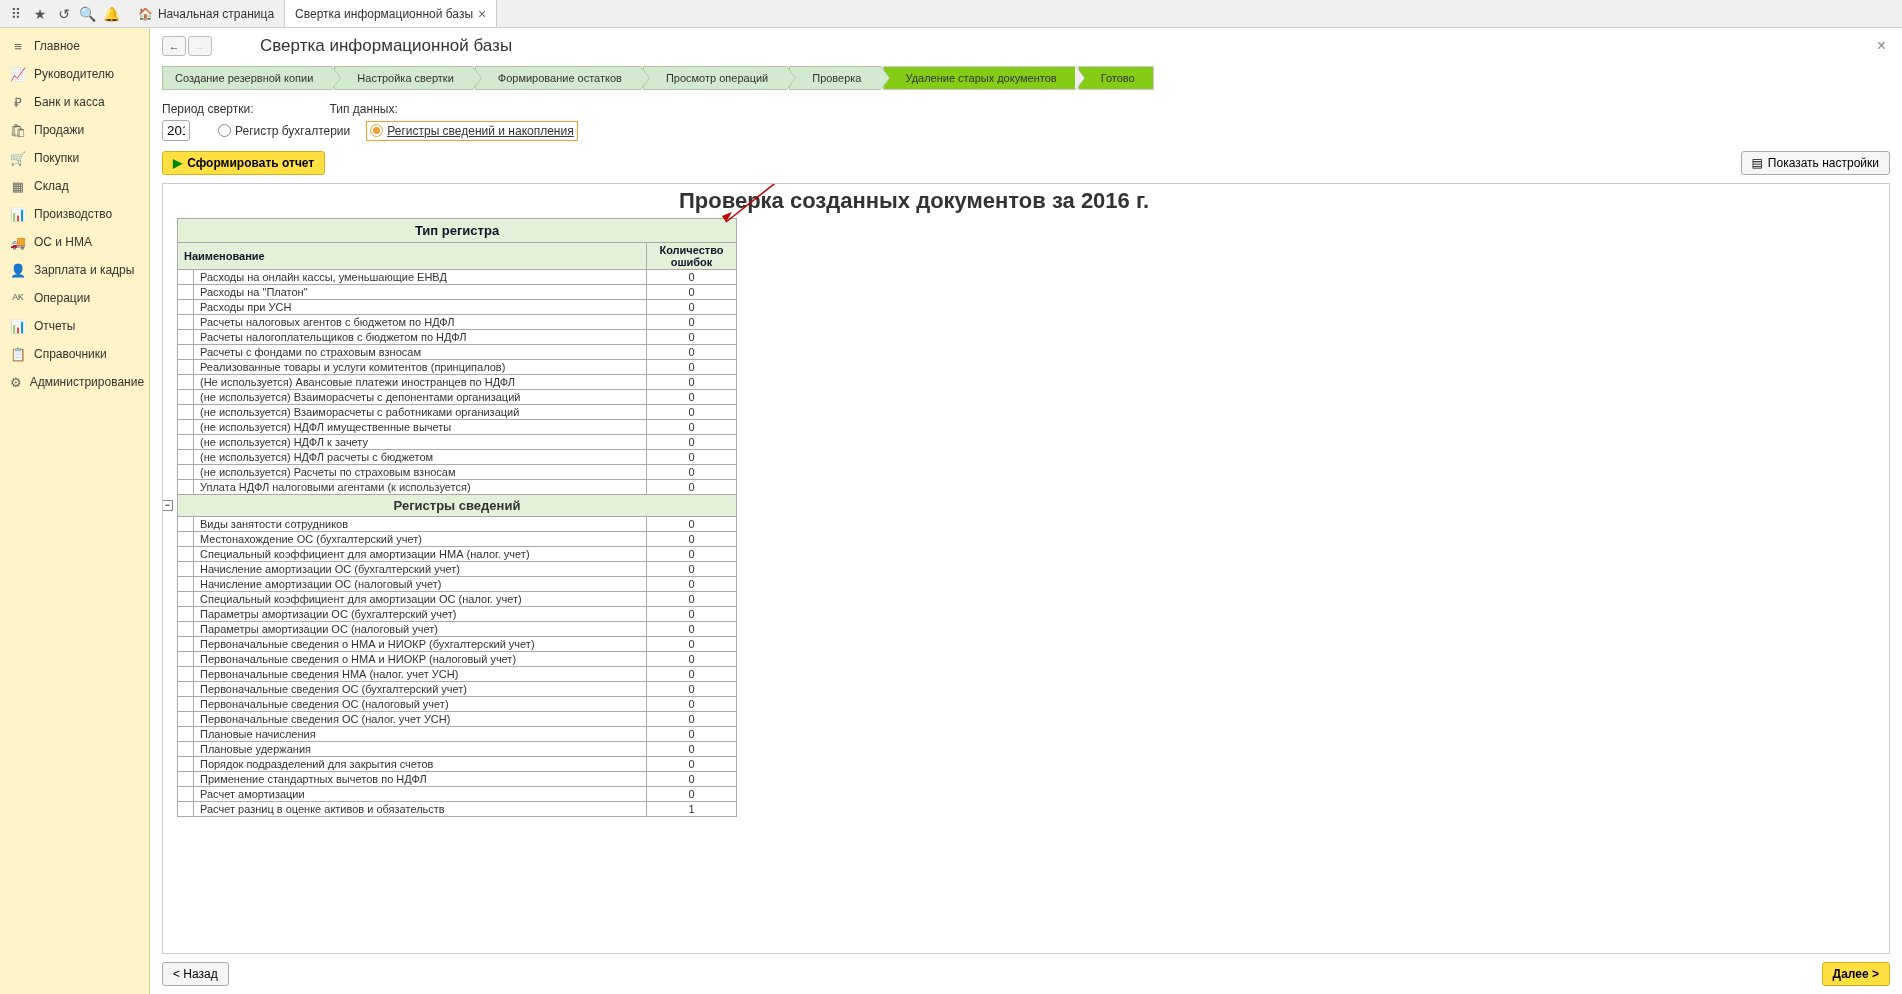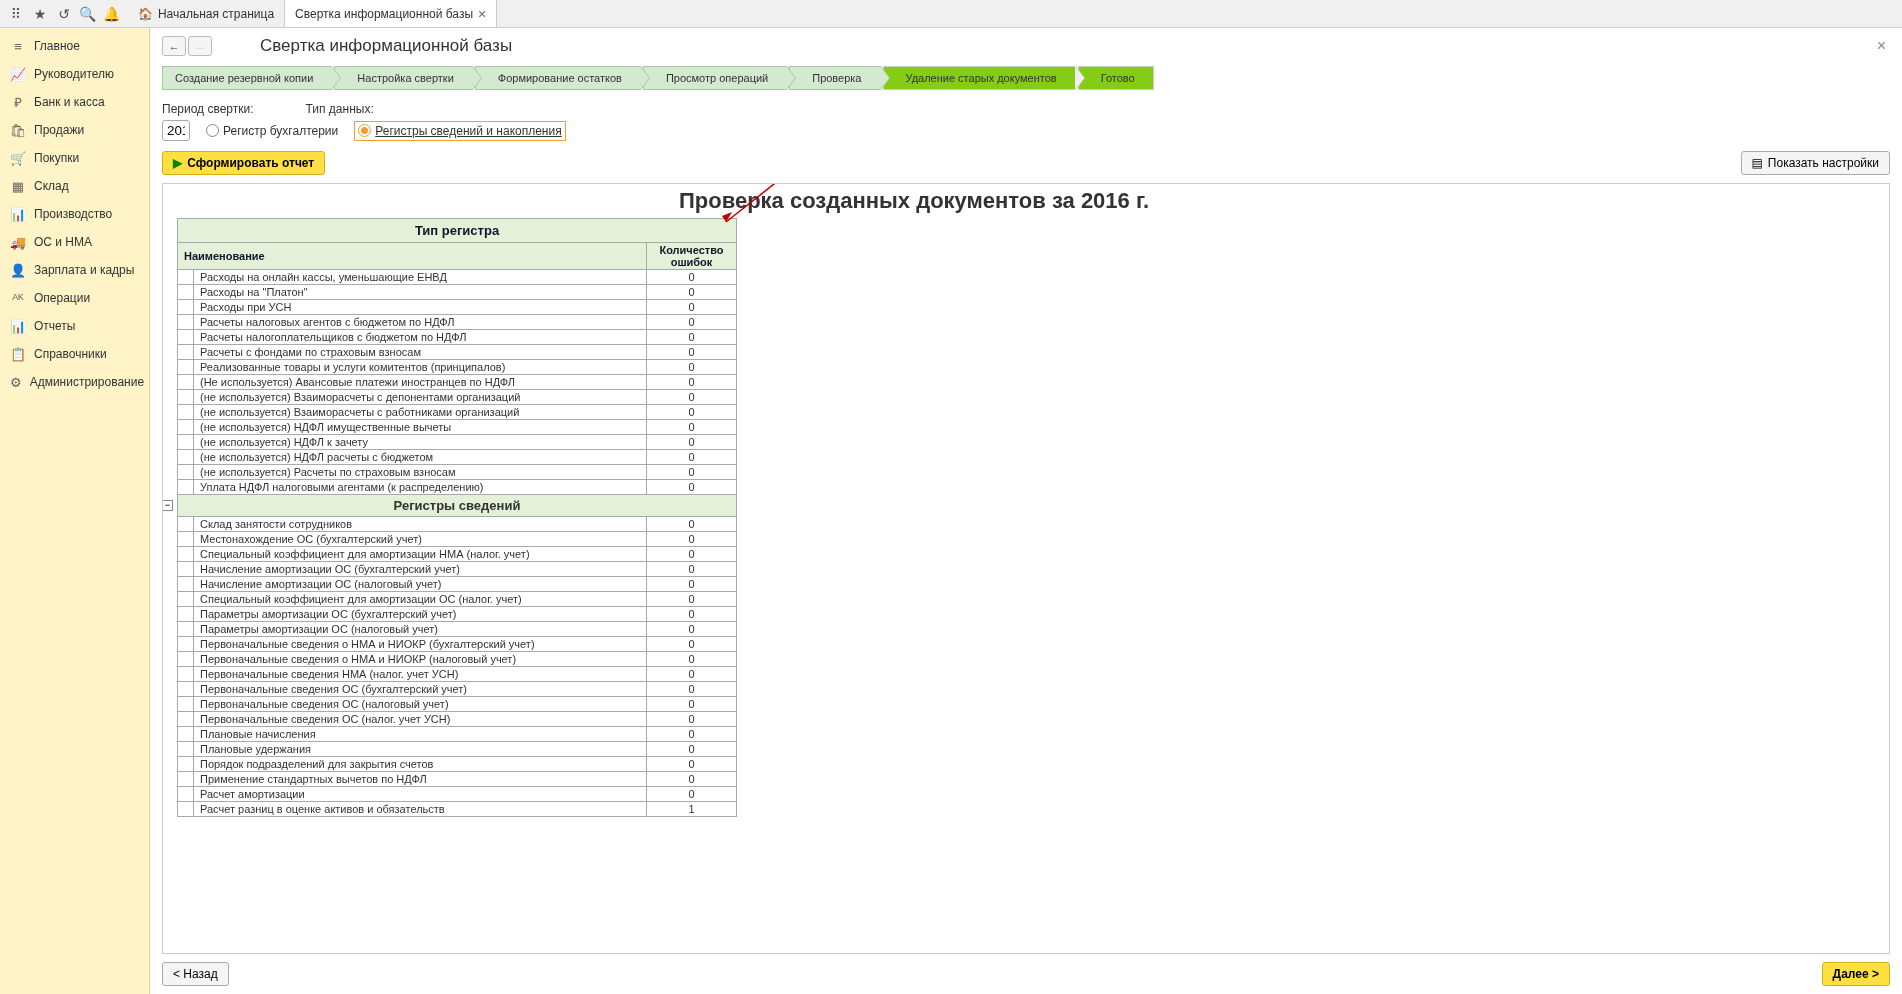--- a/index.html
+++ b/index.html
@@ -25,21 +25,21 @@
 .close-x { margin-left: auto; font-size: 16px; color: #888; cursor: pointer; padding: 0 4px; }
 .wizard-steps { display: flex; margin-bottom: 12px; }
 .step { position: relative; padding: 5px 18px 5px 22px; background: #d4ead0; color: #333; font-size: 11px; border: 1px solid #a8c8a0; margin-right: 2px; cursor: pointer; }
 .step:first-child { padding-left: 12px; }
 .step::after { content: ''; position: absolute; right: -9px; top: -1px; width: 0; height: 0; border-top: 12px solid transparent; border-bottom: 12px solid transparent; border-left: 9px solid #d4ead0; z-index: 2; }
 .step::before { content: ''; position: absolute; right: -10px; top: -1px; width: 0; height: 0; border-top: 12px solid transparent; border-bottom: 12px solid transparent; border-left: 9px solid #a8c8a0; z-index: 1; }
 .step.inactive { background: #84cc16; border-color: #ccc; }
 .step.inactive::after { border-left-color: #f0f0f0; }
 .step.inactive::before { border-left-color: #ccc; }
 .step:last-child::after, .step:last-child::before { display: none; }
-.form-row { display: flex; align-items: center; gap: 16px; margin-bottom: 4px; font-size: 12px; }
+.form-row { display: flex; align-items: center; gap: 28px; margin-bottom: 4px; font-size: 12px; }
 .form-label { }
 .year-input { width: 28px; text-align: center; border: 1px solid #aaa; padding: 2px 4px; border-radius: 3px; }
 .radio-group { display: flex; align-items: center; gap: 16px; }
 .radio-item { display: flex; align-items: center; gap: 4px; cursor: pointer; }
 .radio { width: 13px; height: 13px; border: 1px solid #888; border-radius: 50%; display: flex; align-items: center; justify-content: center; }
 .radio.checked { border-color: #f0a030; }
 .radio.checked::after { content: ''; width: 7px; height: 7px; background: #f0a030; border-radius: 50%; }
 .action-row { display: flex; align-items: center; margin: 6px 0 8px 0; }
 .btn { padding: 4px 10px; border: 1px solid #aaa; background: #f5f5f5; cursor: pointer; border-radius: 3px; font-size: 12px; display: flex; align-items: center; gap: 5px; }
 .btn-yellow { background: #ffe040; border-color: #d0b020; font-weight: bold; }
@@ -268,36 +268,36 @@
                     <td>(не используется) НДФЛ расчеты с бюджетом</td>
                     <td class="col-count">0</td>
                   </tr>
                   <tr>
                     <td class="tree-col"></td>
                     <td>(не используется) Расчеты по страховым взносам</td>
                     <td class="col-count">0</td>
                   </tr>
                   <tr>
                     <td class="tree-col"></td>
-                    <td>Уплата НДФЛ налоговыми агентами (к распределению)</td>
+                    <td>Уплата НДФЛ налоговыми агентами (к используется)</td>
                     <td class="col-count">0</td>
                   </tr>
                 </tbody>
             <tbody>
                   <tr class="section-row">
                     <td colspan="3" style="position:relative">
               <span class="tree-toggle" style="position:absolute;left:-16px;top:3px">−</span>
               <span>Регистры сведений</span>
             </td>
                   </tr>
             </tbody>
                 <tbody id="rows2">
                   <tr>
                     <td class="tree-col"></td>
-                    <td>Склад занятости сотрудников</td>
+                    <td>Виды занятости сотрудников</td>
                     <td class="col-count">0</td>
                   </tr>
                   <tr>
                     <td class="tree-col"></td>
                     <td>Местонахождение ОС (бухгалтерский учет)</td>
                     <td class="col-count">0</td>
                   </tr>
                   <tr>
                     <td class="tree-col"></td>
                     <td>Специальный коэффициент для амортизации НМА (налог. учет)</td>

